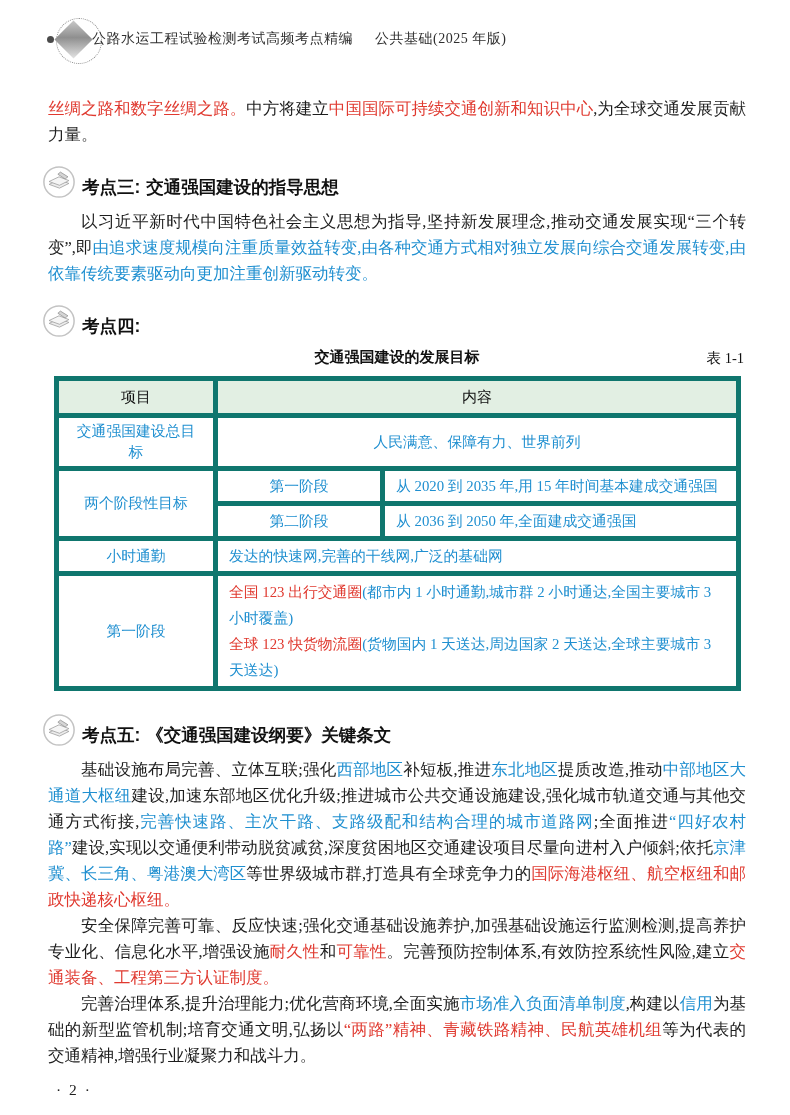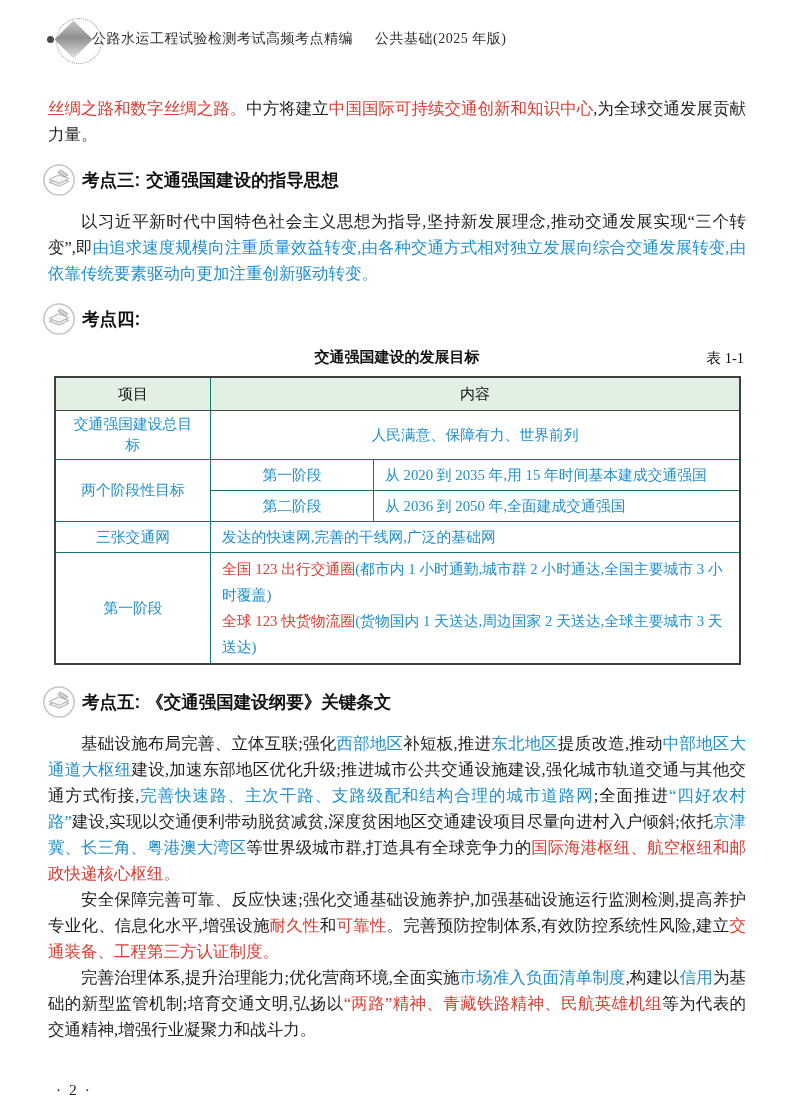--- a/index.html
+++ b/index.html
@@ -37,21 +37,21 @@
   p.body{
     margin:0;font-size:16.5px;line-height:26px;
     text-align:justify;
   }
   p.indent{text-indent:2em;}
   .seg-red{color:var(--red);}
   .seg-blue{color:var(--blue);}
   .seg-black{color:var(--ink);}
   
   .topic{
-    display:flex;align-items:center;gap:6px;
+    display:flex;align-items:flex-end;gap:6px;
     margin:13px 0 10px -6px;height:38px;
   }
   .topic .icon{width:34px;height:34px;flex:0 0 auto;}
   .topic .tlabel{
     font-family:"Liberation Sans","DejaVu Sans",sans-serif;
     font-weight:bold;font-size:17.5px;color:#111;
   }
   .topic .ttitle{font-weight:bold;font-size:17.5px;color:#111;}
   
   .tblcap{
@@ -63,21 +63,21 @@
   }
   .tblcap .tag{
     position:absolute;right:2px;top:1px;font-weight:normal;
     font-family:"Liberation Serif",serif;font-size:14.5px;color:#111;
   }
   table.goals{
     width:687px;margin-left:6px;border-collapse:collapse;
     font-size:14.8px;color:var(--blue);
   }
   table.goals td{
-    border:1px solid #0f766e;padding:3px 11px;height:24px;
+    border:5px solid #0f766e;padding:3px 11px;height:24px;
     line-height:21px;
   }
   table.goals{border:2px solid #3f3f3f;}
   table.goals tr.thead td{
     background:var(--green);color:#111;text-align:center;
     font-family:"Liberation Serif",serif;font-size:15px;height:26px;
     border-bottom:1.5px solid #4a4a4a;
   }
   td.item{text-align:center;width:132px;}
   td.stage{text-align:center;width:140px;}
@@ -152,21 +152,21 @@
       <tr>
         <td class="item" rowspan="2">两个阶段性目标</td>
         <td class="stage">第一阶段</td>
         <td class="lft">从 2020 到 2035 年,用 15 年时间基本建成交通强国</td>
       </tr>
       <tr>
         <td class="stage">第二阶段</td>
         <td class="lft">从 2036 到 2050 年,全面建成交通强国</td>
       </tr>
       <tr>
-        <td class="item">三张交通网</td>
+        <td class="item">小时通勤</td>
         <td colspan="2" class="lft">发达的快速网,完善的干线网,广泛的基础网</td>
       </tr>
       <tr>
         <td class="item">第一阶段</td>
         <td colspan="2" class="lft circles">
           <div><span class="seg-red">全国 123 出行交通圈</span><span class="seg-blue">(都市内 1 小时通勤,城市群 2 小时通达,全国主要城市 3 小时覆盖)</span></div>
           <div><span class="seg-red">全球 123 快货物流圈</span><span class="seg-blue">(货物国内 1 天送达,周边国家 2 天送达,全球主要城市 3 天送达)</span></div>
         </td>
       </tr>
     </tbody>

